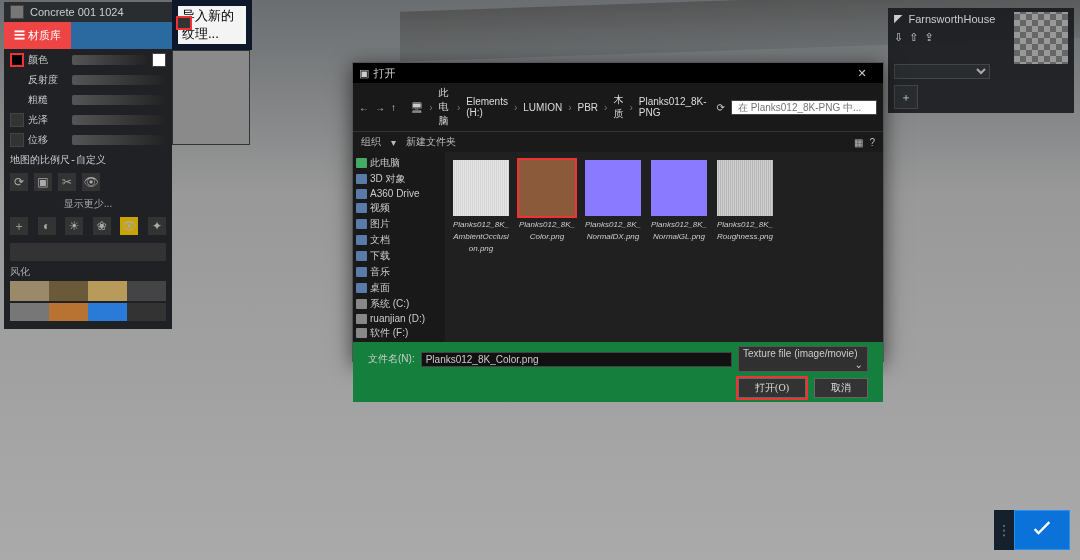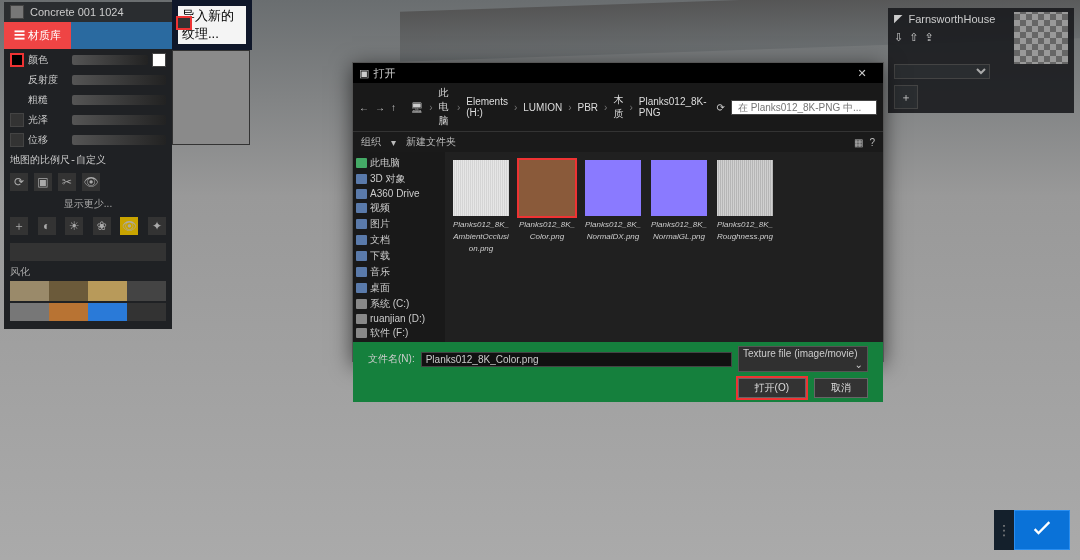--- a/index.html
+++ b/index.html
@@ -52,21 +52,21 @@
 .thumb .img{width:56px;height:56px;margin:0 auto;}
 .thumb .cap{font-size:8px;color:#ccc;margin-top:3px;line-height:12px;word-break:break-all;font-style:italic;}
 .selected .img{outline:2px solid #e33;}
 .dialog .footer{padding:4px 15px;background:#15803d;}
 .footer-row{display:flex;align-items:center;gap:6px;}
 .footer-row label{font-size:10px;}
 .footer-row .fname{flex:1;background:#111;border:1px solid #444;color:#ccc;padding:1px 4px;font-size:10px;}
 .footer-row .ftype{width:130px;background:#303030;border:1px solid #555;color:#ccc;padding:1px 4px;font-size:10px;}
 .btn-row{display:flex;justify-content:flex-end;gap:8px;margin-top:6px;}
 .btn{padding:2px 16px;background:#333;border:1px solid #666;color:#ddd;font-size:10px;}
-.btn.primary{outline:2px solid #e33;}
+.btn.primary{outline:2px solid #e33;font-family:Liberation Serif, serif;}
 
 .checkbtn{position:absolute;right:10px;bottom:10px;width:56px;height:40px;background:#0a72d8;display:flex;align-items:center;justify-content:center;border:1px solid #2a8ef0;}
 .checkbtn svg{width:28px;height:28px;fill:#fff;}
 .morebtn{position:absolute;right:66px;bottom:10px;width:20px;height:40px;background:#14202c;color:#888;display:flex;align-items:center;justify-content:center;font-size:14px;}
 </style>
 </head>
 <body>
 
 <div class="viewport">
   <div class="road"></div>

